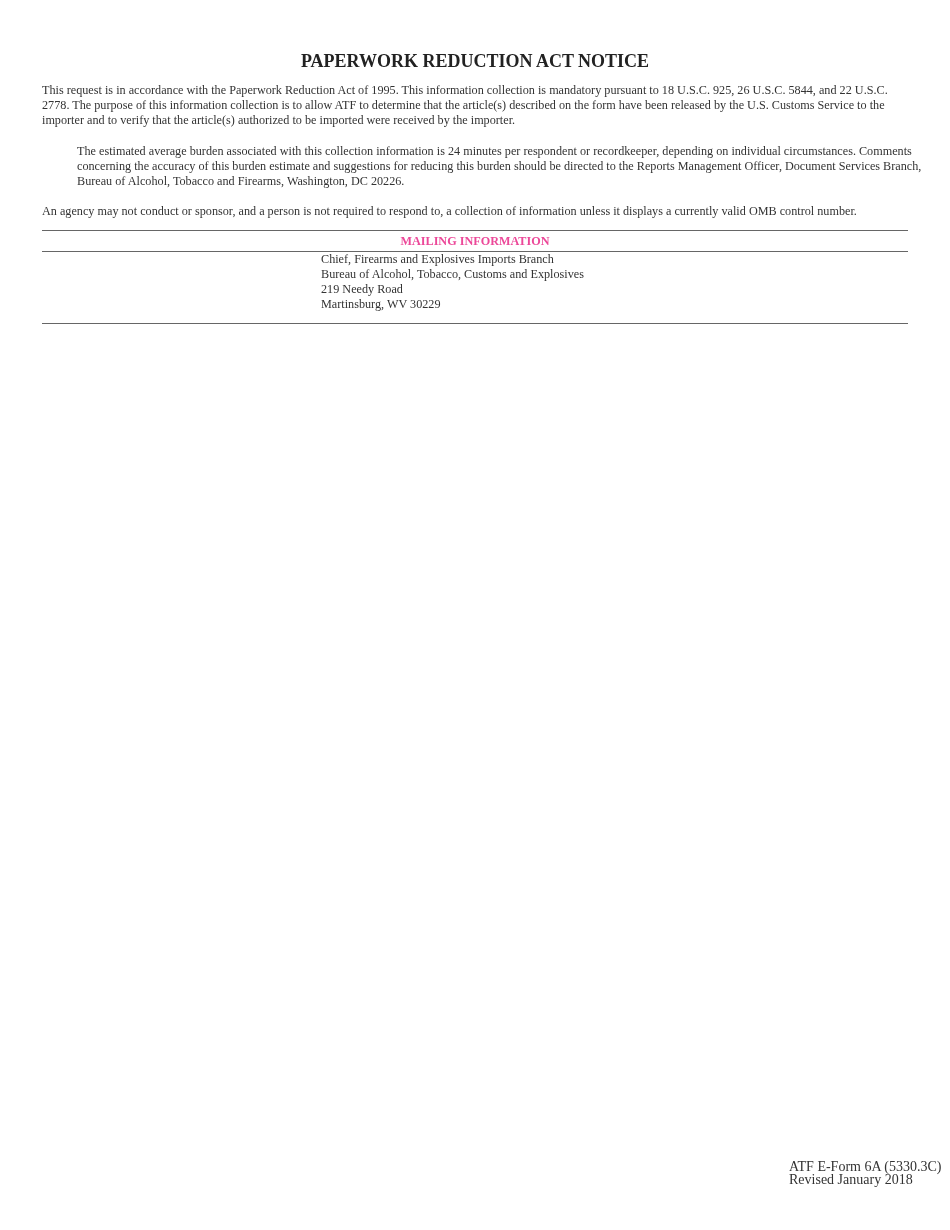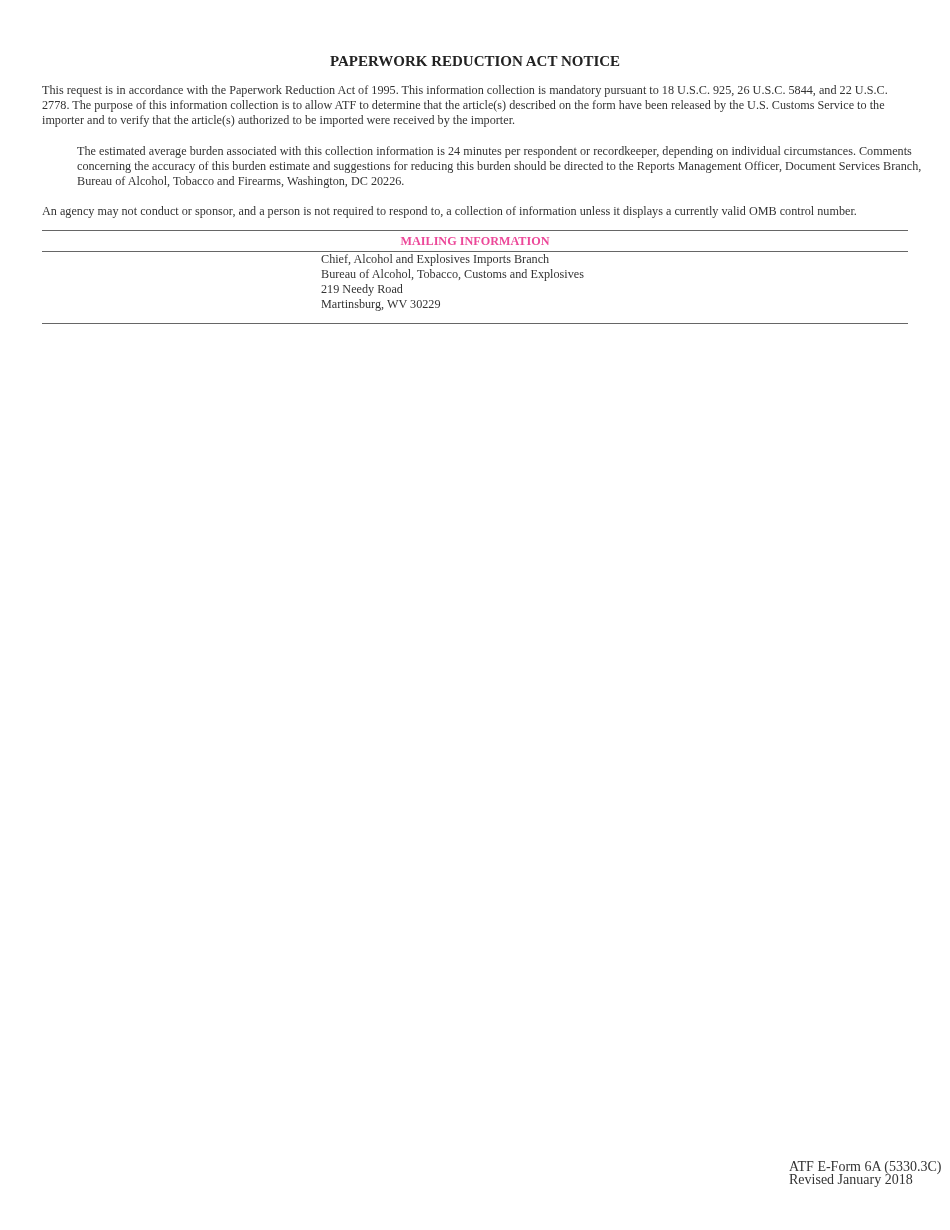--- a/index.html
+++ b/index.html
@@ -22,21 +22,21 @@
       top: 0;
       width: 866px;
     }
     .title {
       position: absolute;
       top: 54px;
       left: 0;
       width: 866px;
       text-align: center;
       font-weight: bold;
-      font-size: 15px;
+      font-size: 18px;
       color: #222222;
     }
     .para {
       position: absolute;
       left: 0;
       width: 866px;
       margin: 0;
       text-align: left;
     }
     .p1 { top: 83px; }
@@ -86,21 +86,21 @@
 
   <p class="para p1">This request is in accordance with the Paperwork Reduction Act of 1995.  This information collection is mandatory pursuant to 18 U.S.C. 925, 26 U.S.C. 5844, and 22 U.S.C. 2778.  The purpose of this information collection is to allow ATF to determine that the article(s) described on the form have been released by the U.S. Customs Service to the importer and to verify that the article(s) authorized to be imported were received by the importer.</p>
   <p class="para p2">The estimated average burden associated with this collection information is 24 minutes per respondent or recordkeeper, depending on individual circumstances.  Comments concerning the accuracy of this burden estimate and suggestions for reducing this burden should be directed to the Reports Management Officer, Document Services Branch, Bureau of Alcohol, Tobacco and Firearms, Washington, DC  20226.</p>
   <p class="para p3">An agency may not conduct or sponsor, and a person is not required to respond to, a collection of information unless it displays a currently valid OMB control number.</p>
 
   <div class="rule r1"></div>
   <div class="mail-heading">MAILING INFORMATION</div>
   <div class="rule r2"></div>
 
   <div class="address">
-    <div>Chief, Alcohol and Explosives Imports Branch</div>
+    <div>Chief, Firearms and Explosives Imports Branch</div>
     <div>Bureau of Alcohol, Tobacco, Customs and Explosives</div>
     <div>219 Needy Road</div>
     <div>Martinsburg, WV  30229</div>
   </div>
 
   <div class="rule r3"></div>
 </div>
 
 <div class="footer">
   <div>ATF E-Form 6A (5330.3C)</div>

